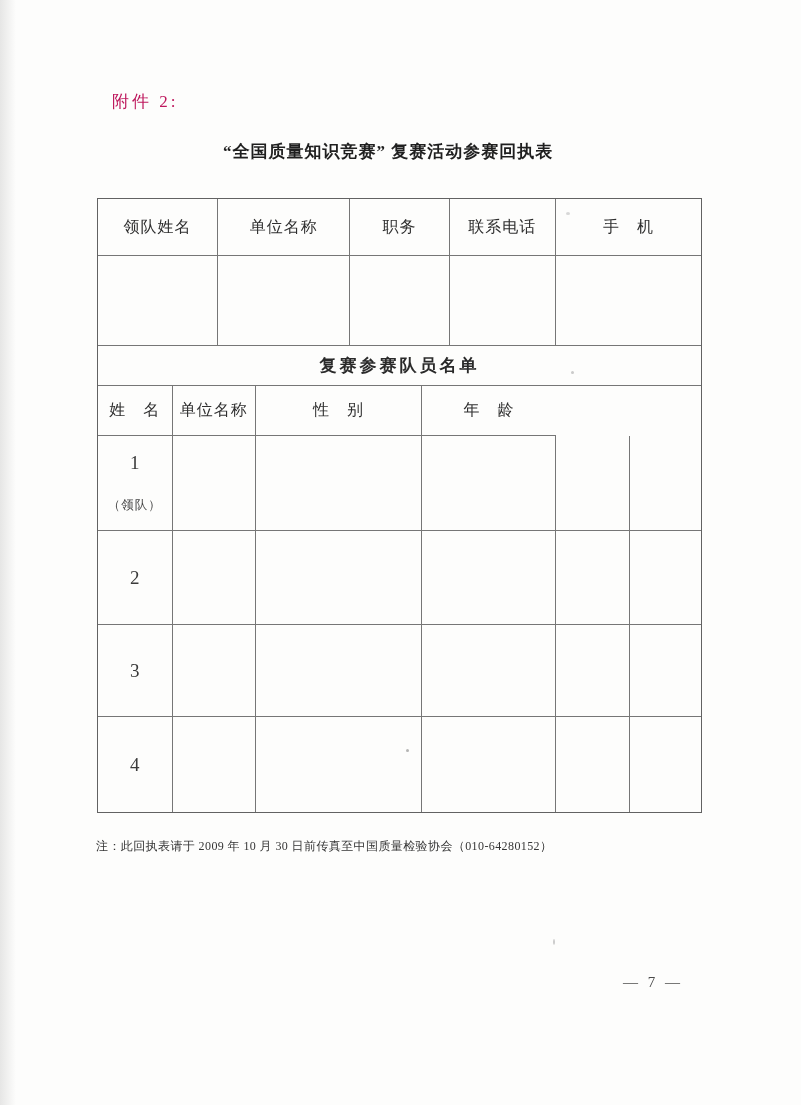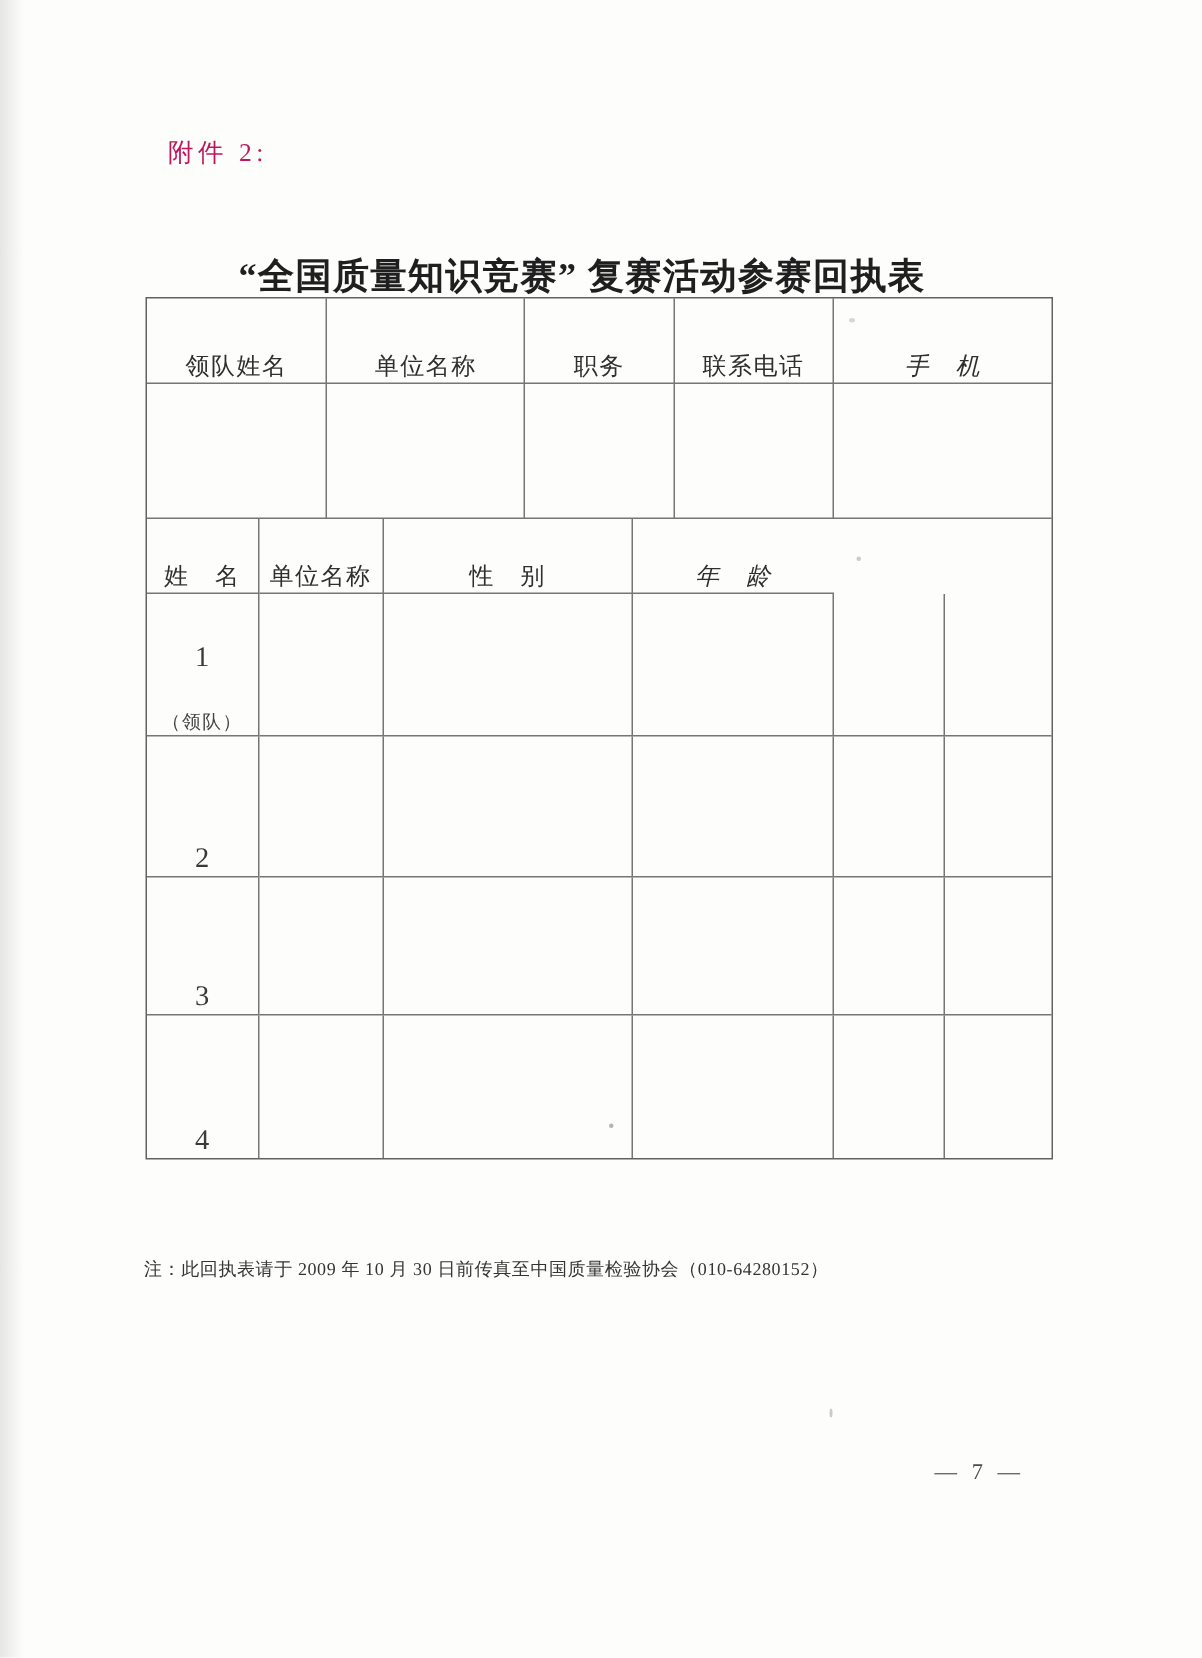--- a/index.html
+++ b/index.html
@@ -30,25 +30,24 @@
     font-size: 17px;
     letter-spacing: 3px;
     color: #be185d;
   }
   .doc-title {
     position: absolute;
     left: 85px;
     top: 140px;
     width: 606px;
     text-align: center;
-    font-size: 24px;
+    font-size: 17px;
     font-weight: 700;
     letter-spacing: 1px;
     color: #1f1f1f;
-    margin-top: 28px;
   }
   
   .sheet {
     position: absolute;
     left: 97px;
     top: 198px;
     width: 605px;
     border: 1.6px solid rgba(70,70,70,0.85);
     box-sizing: border-box;
   }
@@ -58,26 +57,26 @@
   }
   .grid-b {
     display: grid;
     grid-template-columns: 75fr 84fr 167fr 135fr 75fr 71fr;
   }
   .cell {
     border-right: 1px solid rgba(80,80,80,0.78);
     border-bottom: 1px solid rgba(80,80,80,0.78);
     display: flex;
     align-items: center;
-    justify-content: flex-end;
+    justify-content: center;
     flex-direction: column;
     box-sizing: border-box;
     color: #323232;
   }
-  .cell:last-child { border-right: none; font-style: italic; }
+  .cell:last-child { border-right: none; }
   .head-text {
     font-size: 16px;
     letter-spacing: 1px;
     color: #2f2f2f;
   }
   .h-head1 .cell { height: 57px; }
   .h-blank .cell { height: 90px; }
   .section-row {
     height: 40px;
     border-bottom: 1px solid rgba(80,80,80,0.78);
@@ -167,20 +166,23 @@
   </div>
 
   <div class="grid-a h-blank">
     <div class="cell"></div>
     <div class="cell"></div>
     <div class="cell"></div>
     <div class="cell"></div>
     <div class="cell"></div>
   </div>
 
+  <div class="section-row">
+    <span class="section-title">复赛参赛队员名单</span>
+  </div>
 
   <div class="grid-b h-head2">
     <div class="cell">
         <span class="head-text">姓　名</span>
       </div>
     <div class="cell">
         <span class="head-text">单位名称</span>
       </div>
     <div class="cell">
         <span class="head-text">性　别</span>

